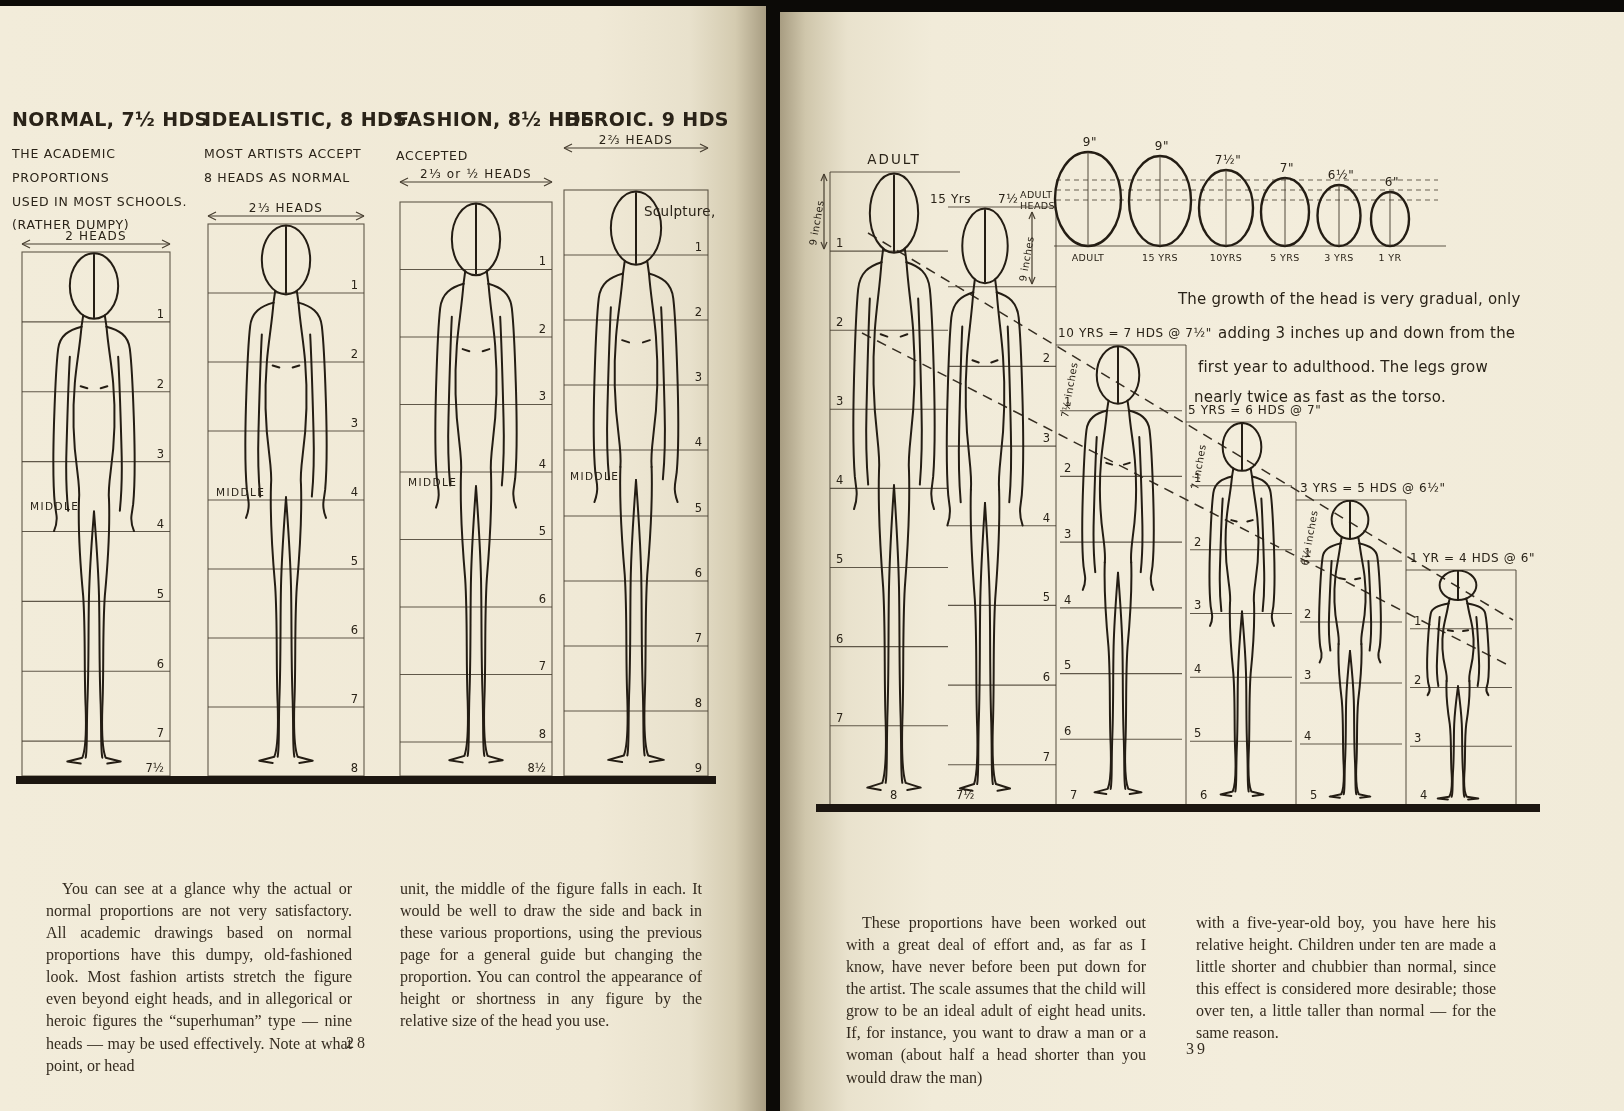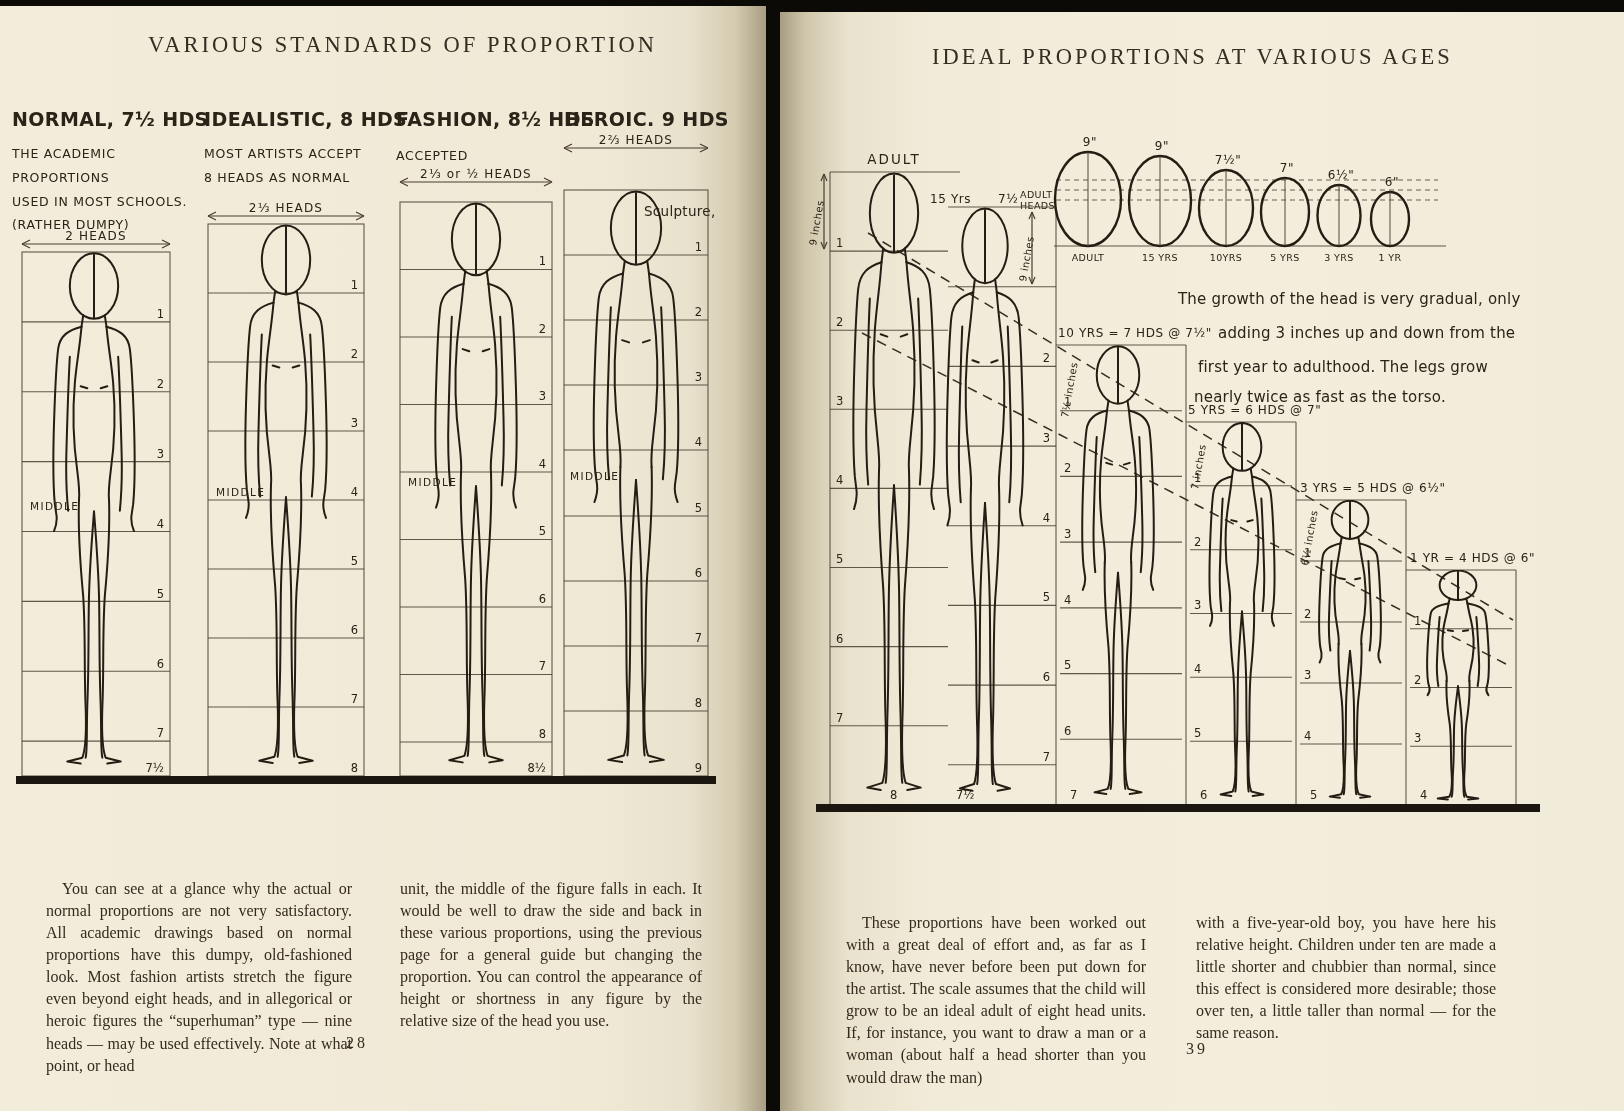--- a/index.html
+++ b/index.html
@@ -39,21 +39,20 @@
   .fig-stroke *{fill:none;stroke:#241d14;stroke-width:2;vector-effect:non-scaling-stroke;
                 stroke-linecap:round;stroke-linejoin:round;}
   .headrow-stroke{fill:none;stroke:#241d14;stroke-width:2.4;}
 </style>
 </head>
 <body>
 
 <div class="spread">
 
   <div class="page page-left">
-    <h1 class="ptitle" style="left:148px;top:26px;">VARIOUS STANDARDS OF PROPORTION</h1>
 
     <svg class="diagram" style="left:8px;top:88px;" width="740" height="705" viewBox="0 0 740 705" xmlns="http://www.w3.org/2000/svg" xmlns:xlink="http://www.w3.org/1999/xlink">
       <defs>
         <symbol id="man-figure" viewBox="0 0 120 800" preserveAspectRatio="none">
           <g class="fig-stroke">
             <ellipse cx="60" cy="52" rx="29" ry="50"></ellipse>
             <line x1="60" y1="4" x2="60" y2="100"></line>
             <path d="M47,97 L45,114 M73,97 L75,114"></path>
             <path d="M45,114 C30,119 19,127 17,148 C14,178 13,225 12,262 C11,305 10,345 13,385 L15,402 C16,412 14,420 12,426"></path>
             <path d="M75,114 C90,119 101,127 103,148 C106,178 107,225 108,262 C109,305 110,345 107,385 L105,402 C104,412 106,420 108,426"></path>
@@ -189,21 +188,20 @@
       <p class="indent">You can see at a glance why the actual or normal proportions are not very satisfactory. All academic drawings based on normal proportions have this dumpy, old-fashioned look. Most fashion artists stretch the figure even beyond eight heads, and in allegorical or heroic figures the “superhuman” type — nine heads — may be used effectively. Note at what point, or head</p>
     </div>
     <div class="copy" style="left:384px;top:856px;width:334px;">
       <p>unit, the middle of the figure falls in each. It would be well to draw the side and back in these various proportions, using the previous page for a general guide but changing the proportion. You can control the appearance of height or shortness in any figure by the relative size of the head you use.</p>
     </div>
 
     <div class="pagenum" style="left:346px;top:1028px;">28</div>
   </div>
 
   <div class="page page-right">
-    <h1 class="ptitle" style="left:152px;top:32px;">IDEAL PROPORTIONS AT VARIOUS AGES</h1>
 
     <svg class="diagram" style="left:18px;top:96px;" width="812" height="712" viewBox="0 0 812 712" xmlns="http://www.w3.org/2000/svg" xmlns:xlink="http://www.w3.org/1999/xlink">
 
       <line class="dash" x1="70" y1="125" x2="715" y2="512"></line>
       <line class="dash" x1="64" y1="225" x2="708" y2="556"></line>
 
       <g>
         <text class="hl caps" x="96" y="56" text-anchor="middle">ADULT</text>
         <line class="gl" x1="32" y1="64" x2="162" y2="64"></line>
         <line class="gl" x1="32" y1="64" x2="32" y2="697"></line>

